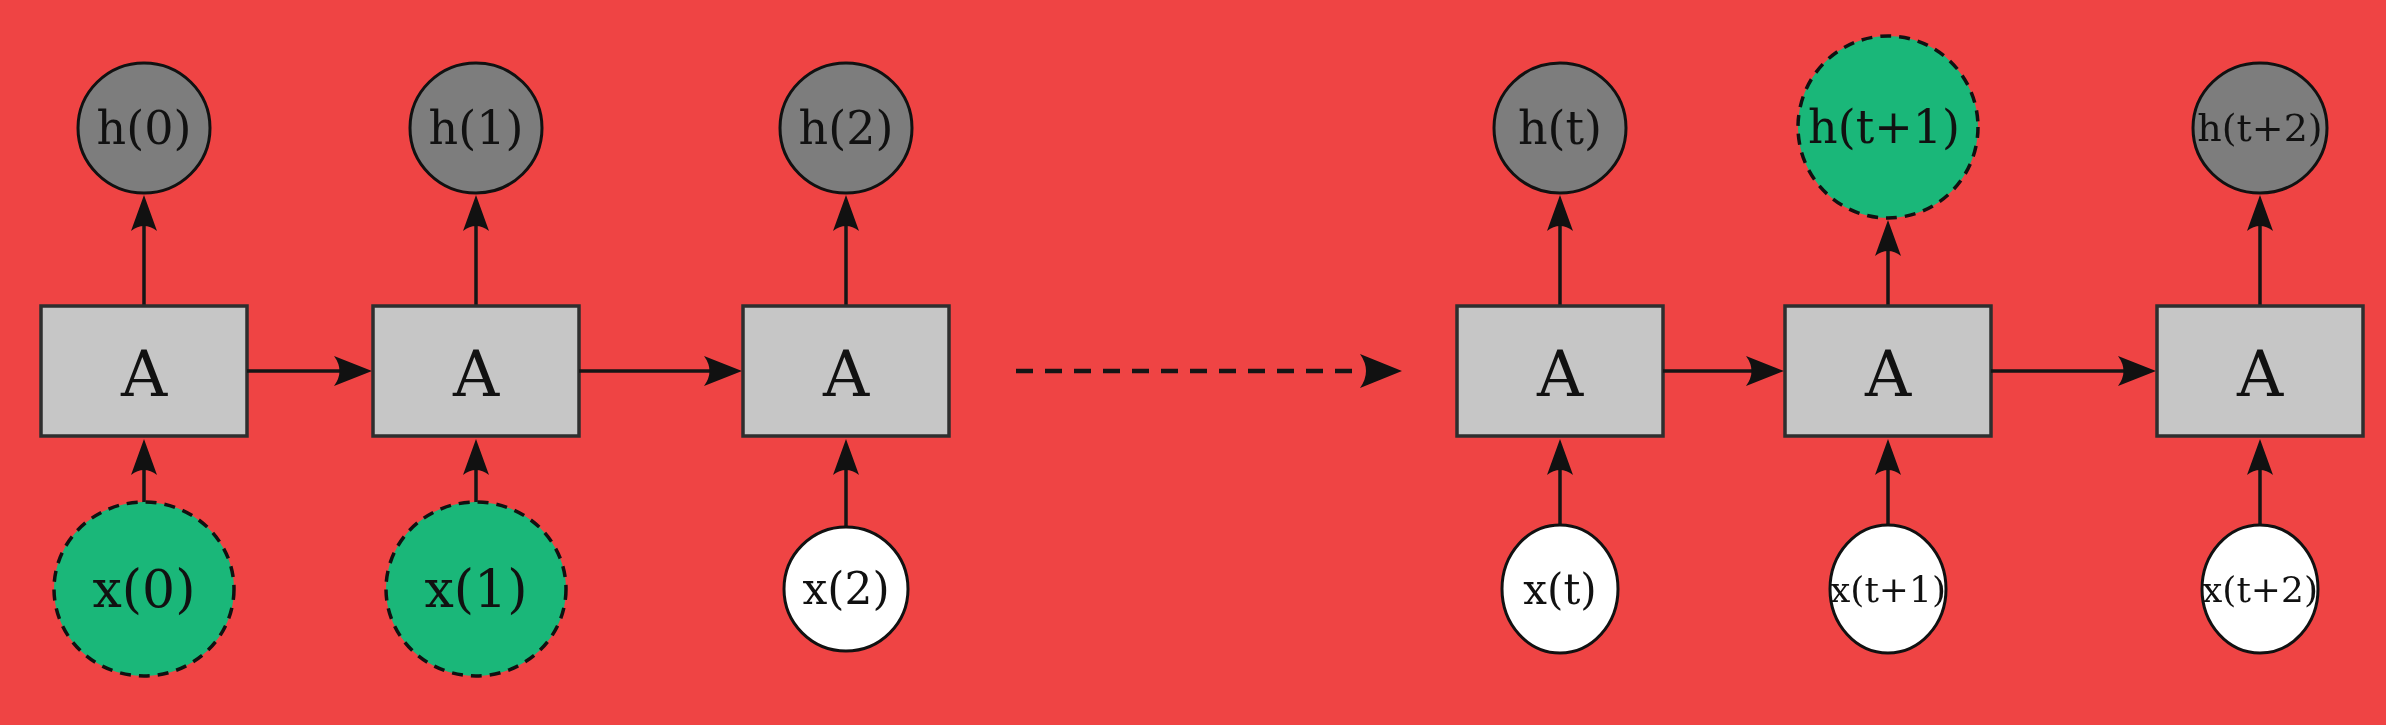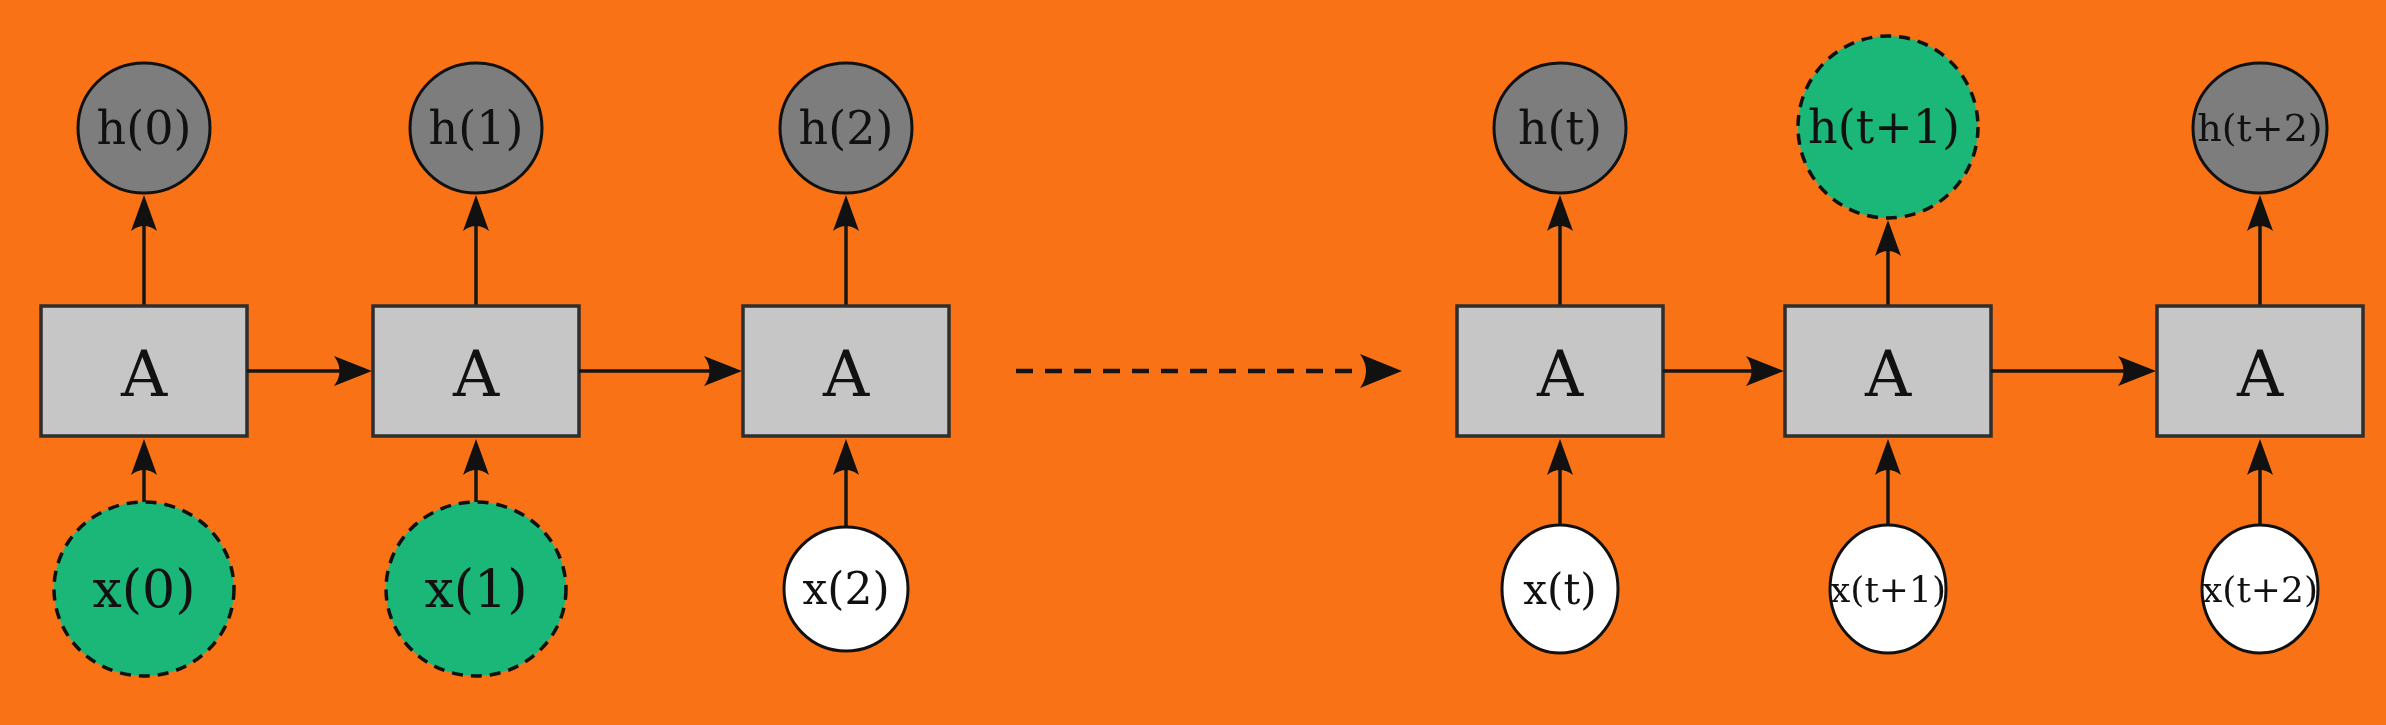--- a/index.html
+++ b/index.html
@@ -1,16 +1,16 @@
 <!DOCTYPE html>
 <html><head>
 <meta charset="utf-8">
 <style>
   html, body { margin: 0; padding: 0; background: #ffffff; }
-  .stage { width: 2386px; height: 725px; background: #f97316; }
+  .stage { width: 2386px; height: 725px; background: #ef4444; }
   svg { display: block; }
   text {
     font-family: "DejaVu Serif", "Liberation Serif", serif;
     fill: #111111;
   }
   .node   { stroke: #111111; stroke-width: 3; }
   .node-dashed { stroke: #111111; stroke-width: 3.5; stroke-dasharray: 11 8; }
   .cell   { stroke: #2e2e2e; stroke-width: 3.5; }
   .edge   { stroke: #151515; stroke-width: 3.5; fill: none; }
   .edge-dashed { stroke: #151515; stroke-width: 4.5; fill: none; stroke-dasharray: 17 12; }

